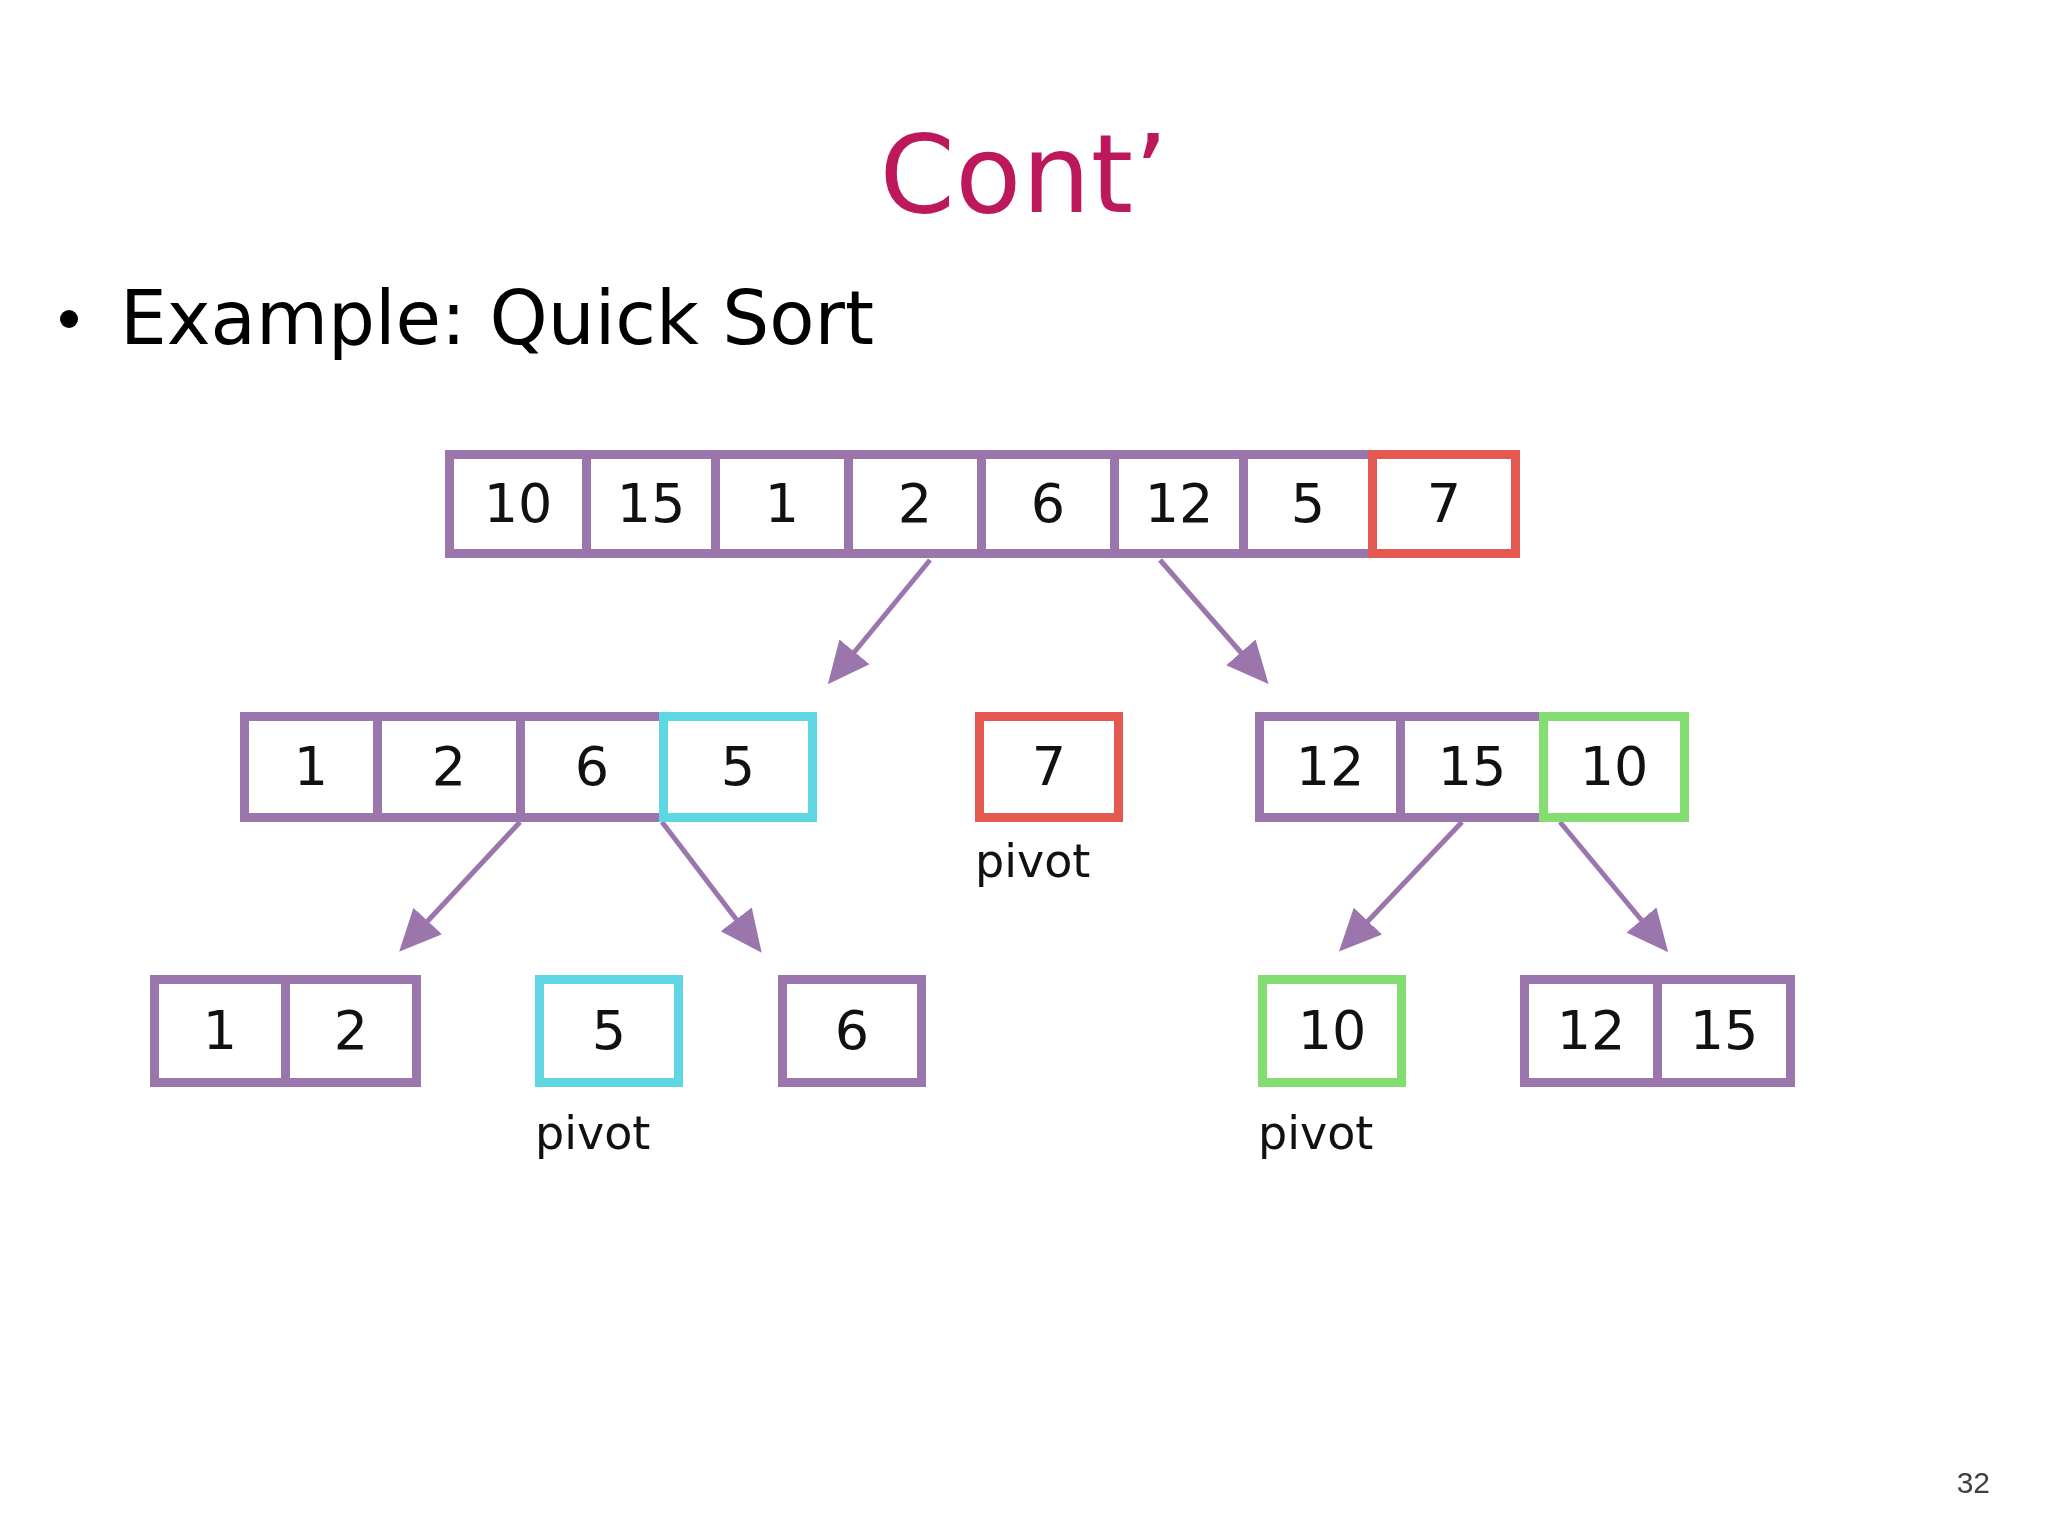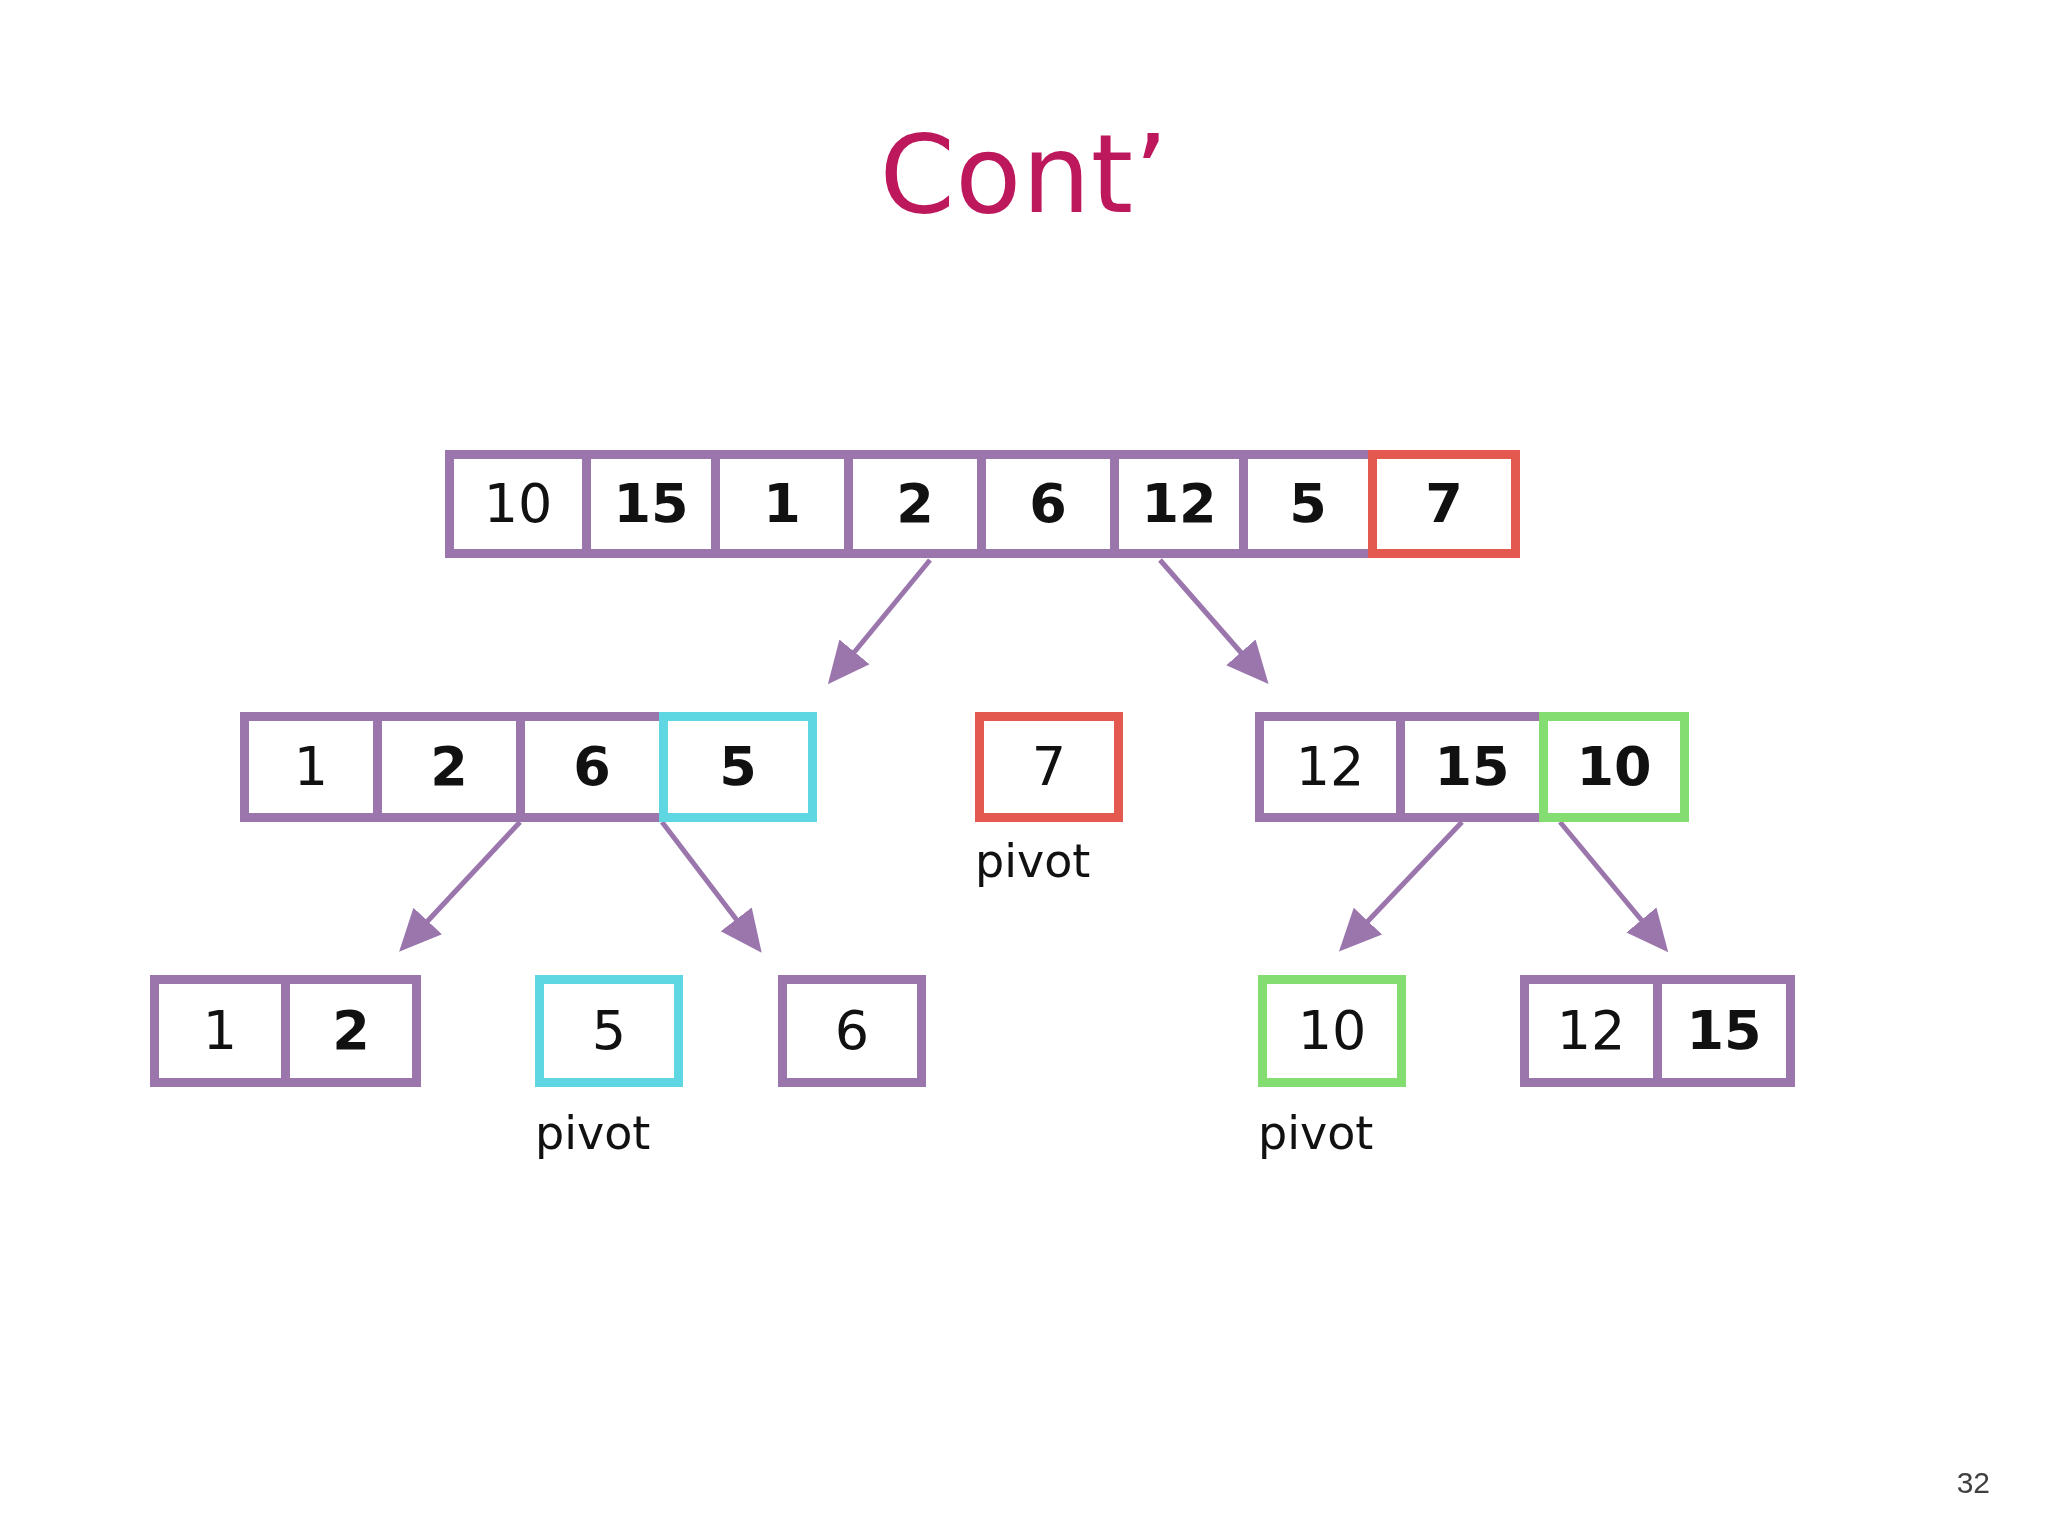--- a/index.html
+++ b/index.html
@@ -101,21 +101,21 @@
     align-items: center;
     justify-content: center;
     background: #ffffff;
     border: 9px solid #9b76ad;
     font-family: "DejaVu Sans", sans-serif;
     font-size: 54px;
     line-height: 1;
     color: #111111;
     letter-spacing: 0px;
   }
-  .cell + .cell { margin-left: -9px; font-weight: bold; }
+  .cell + .cell { margin-left: -9px; }
   .cell.c-purple { border-color: #9b76ad; }
   .cell.c-red    { border-color: #e4594f; position: relative; z-index: 3; }
   .cell.c-cyan   { border-color: #5fd7e2; position: relative; z-index: 3; }
   .cell.c-green  { border-color: #83dd70; position: relative; z-index: 3; }
 
   
   .pivot-label {
     position: absolute;
     font-family: "DejaVu Sans", sans-serif;
     font-size: 46px;
@@ -125,20 +125,24 @@
     white-space: nowrap;
   }
 </style>
 </head>
 <body>
 
 <div class="slide">
 
   <div class="slide-title">Cont’</div>
 
+  <div class="bullet-row">
+    <span class="bullet-dot"></span>
+    <span class="bullet-text">Example: Quick Sort</span>
+  </div>
 
   <div class="diagram">
 
     <svg class="arrow-layer" viewBox="0 0 2048 1536" width="2048" height="1536" xmlns="http://www.w3.org/2000/svg">
       <defs>
         <marker id="ah" markerWidth="9" markerHeight="9" refX="5.2" refY="4.5" orient="auto" markerUnits="strokeWidth">
           <path d="M0,0.6 L8.4,4.5 L0,8.4 Z" fill="#9b76ad"></path>
         </marker>
       </defs>
 

